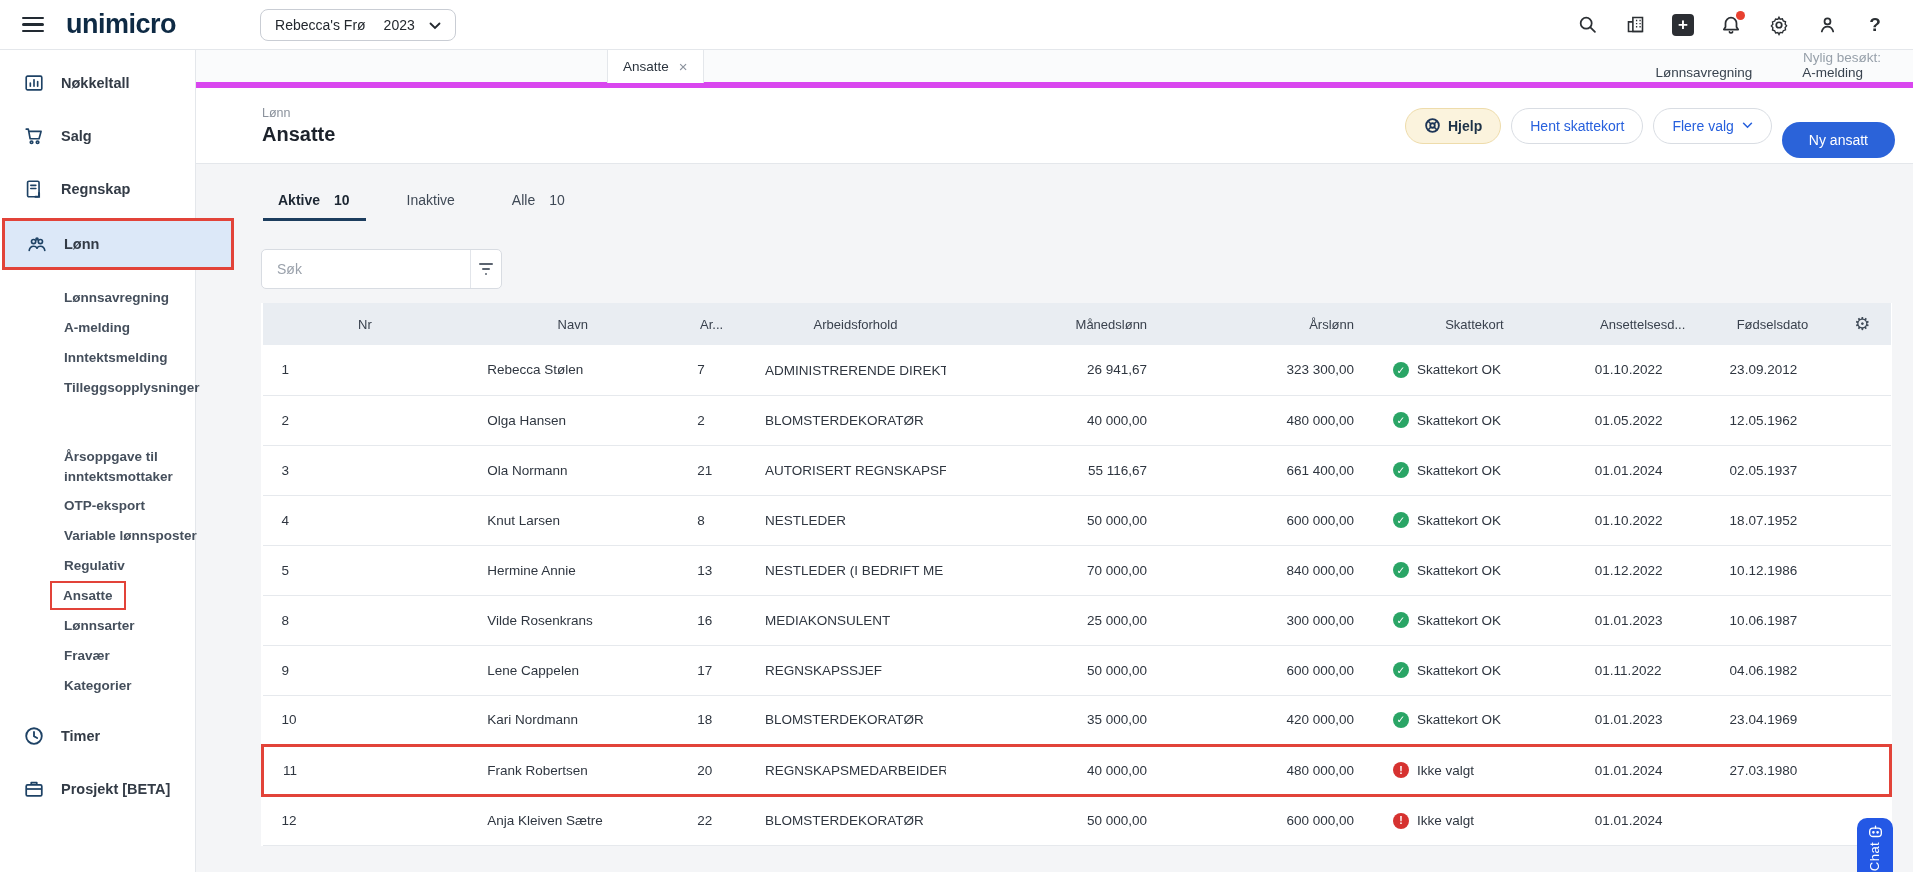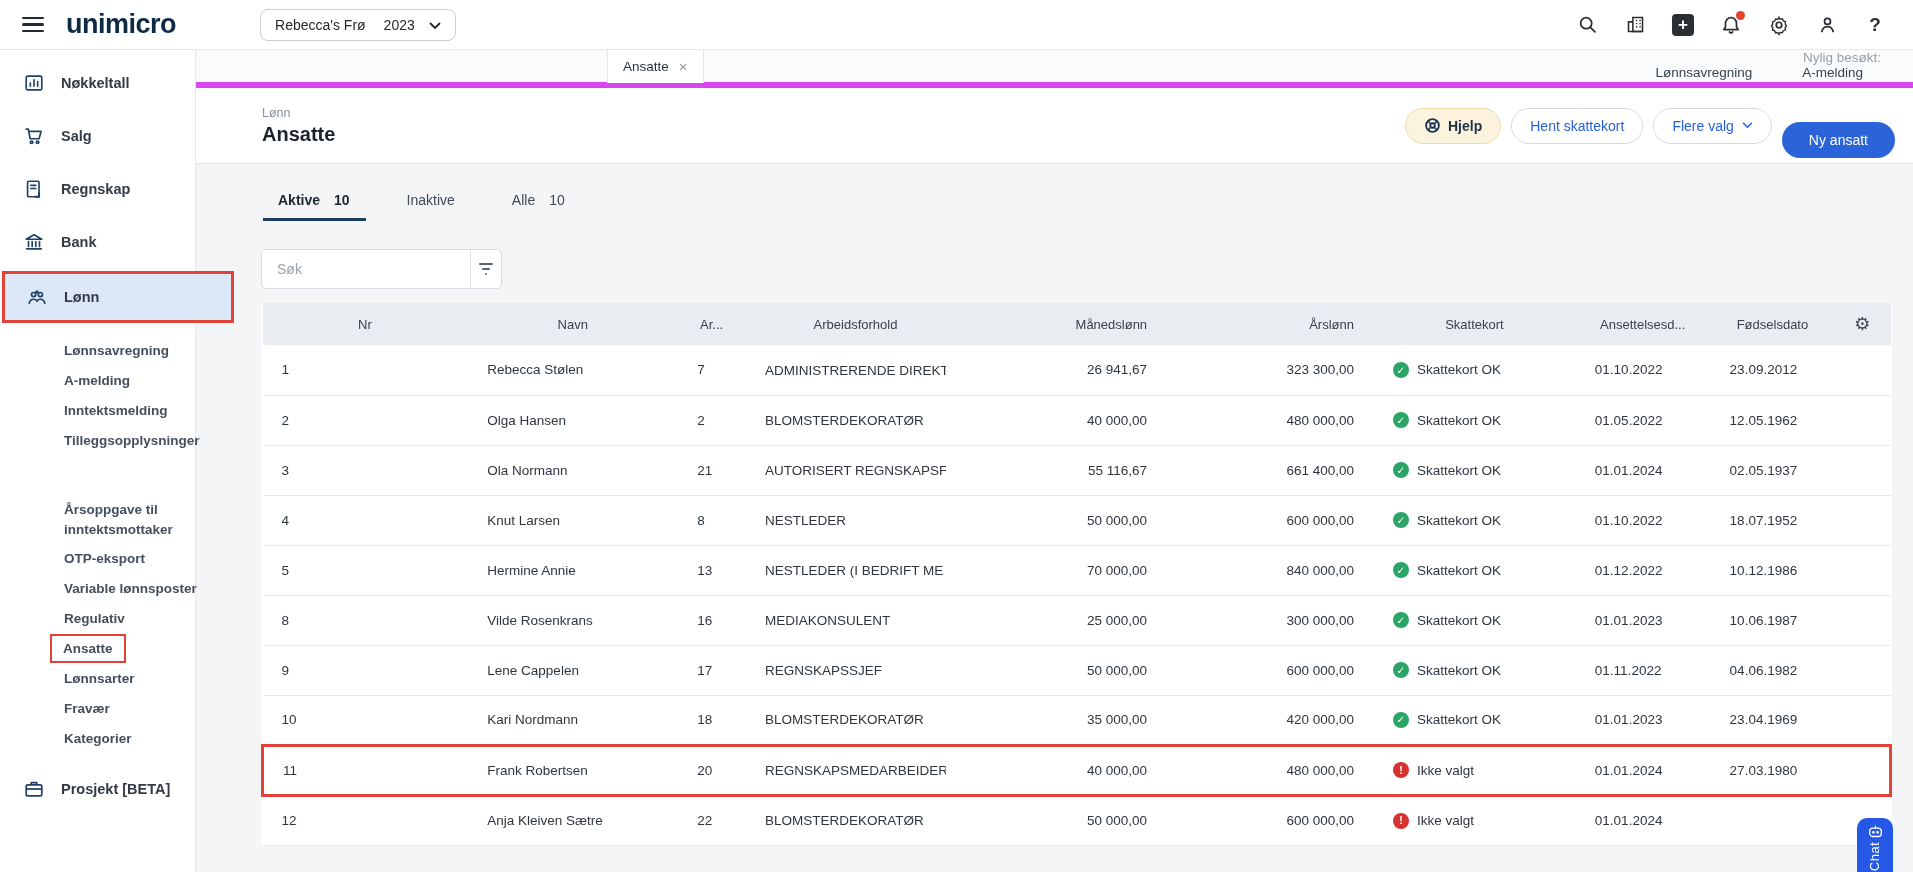--- a/index.html
+++ b/index.html
@@ -169,33 +169,20 @@
         <span class="nav-icon">
           <svg width="22" height="22" viewBox="0 0 24 24" fill="none" stroke="#1e4265" stroke-width="1.8" stroke-linecap="round">
             <rect x="5" y="3.5" width="12.5" height="17" rx="1.5"></rect>
             <line x1="8.5" y1="8" x2="14" y2="8"></line>
             <line x1="8.5" y1="11.5" x2="14" y2="11.5"></line>
             <path d="M13.5 20.5h4v-4" stroke-width="2.2"></path>
           </svg>
         </span>
         <span>Regnskap</span>
       </li>
-      <li class="nav-item">
-        <span class="nav-icon">
-          <svg width="22" height="22" viewBox="0 0 24 24" fill="none" stroke="#1e4265" stroke-width="1.8" stroke-linecap="round" stroke-linejoin="round">
-            <path d="M3.5 9L12 4l8.5 5z"></path>
-            <line x1="6" y1="11.5" x2="6" y2="17"></line>
-            <line x1="10" y1="11.5" x2="10" y2="17"></line>
-            <line x1="14" y1="11.5" x2="14" y2="17"></line>
-            <line x1="18" y1="11.5" x2="18" y2="17"></line>
-            <line x1="4" y1="19.5" x2="20" y2="19.5"></line>
-          </svg>
-        </span>
-        <span>Bank</span>
-      </li>
       <li class="nav-item active">
         <span class="nav-icon">
           <svg width="23" height="23" viewBox="0 0 24 24" fill="none" stroke="#1e4265" stroke-width="1.8" stroke-linecap="round">
             <circle cx="8.3" cy="8.8" r="2.3"></circle>
             <circle cx="15.7" cy="8.8" r="2.3"></circle>
             <path d="M3.5 18.5c.5-3 2.4-4.6 4.8-4.6 1.6 0 3 .7 3.7 2"></path>
             <path d="M20.5 18.5c-.5-3-2.4-4.6-4.8-4.6-1.6 0-3 .7-3.7 2"></path>
             <circle cx="12" cy="6" r="1.1"></circle>
           </svg>
         </span>
@@ -208,20 +195,29 @@
         <li class=""><span>Tilleggsopplysninger</span></li>
         <li class="two-line "><span>Årsoppgave til inntektsmottaker</span></li>
         <li class=""><span>OTP-eksport</span></li>
         <li class=""><span>Variable lønnsposter</span></li>
         <li class=""><span>Regulativ</span></li>
         <li class="ann"><span>Ansatte</span></li>
         <li class=""><span>Lønnsarter</span></li>
         <li class=""><span>Fravær</span></li>
         <li class=""><span>Kategorier</span></li>
       </ul>
+      <li class="nav-item">
+        <span class="nav-icon">
+          <svg width="22" height="22" viewBox="0 0 24 24" fill="none" stroke="#1e4265" stroke-width="2">
+            <circle cx="12" cy="12" r="8.5"></circle>
+            <path d="M12 7.5v4.8l3.4 1.9" stroke-linecap="round"></path>
+          </svg>
+        </span>
+        <span>Timer</span>
+      </li>
       <li class="nav-item">
         <span class="nav-icon">
           <svg width="22" height="22" viewBox="0 0 24 24" fill="none" stroke="#1e4265" stroke-width="1.9" stroke-linejoin="round">
             <rect x="3.5" y="7.5" width="17" height="12" rx="1.5"></rect>
             <path d="M9 7.5V5h6v2.5"></path>
             <path d="M3.5 12h17"></path>
           </svg>
         </span>
         <span>Prosjekt [BETA]</span>
       </li>

